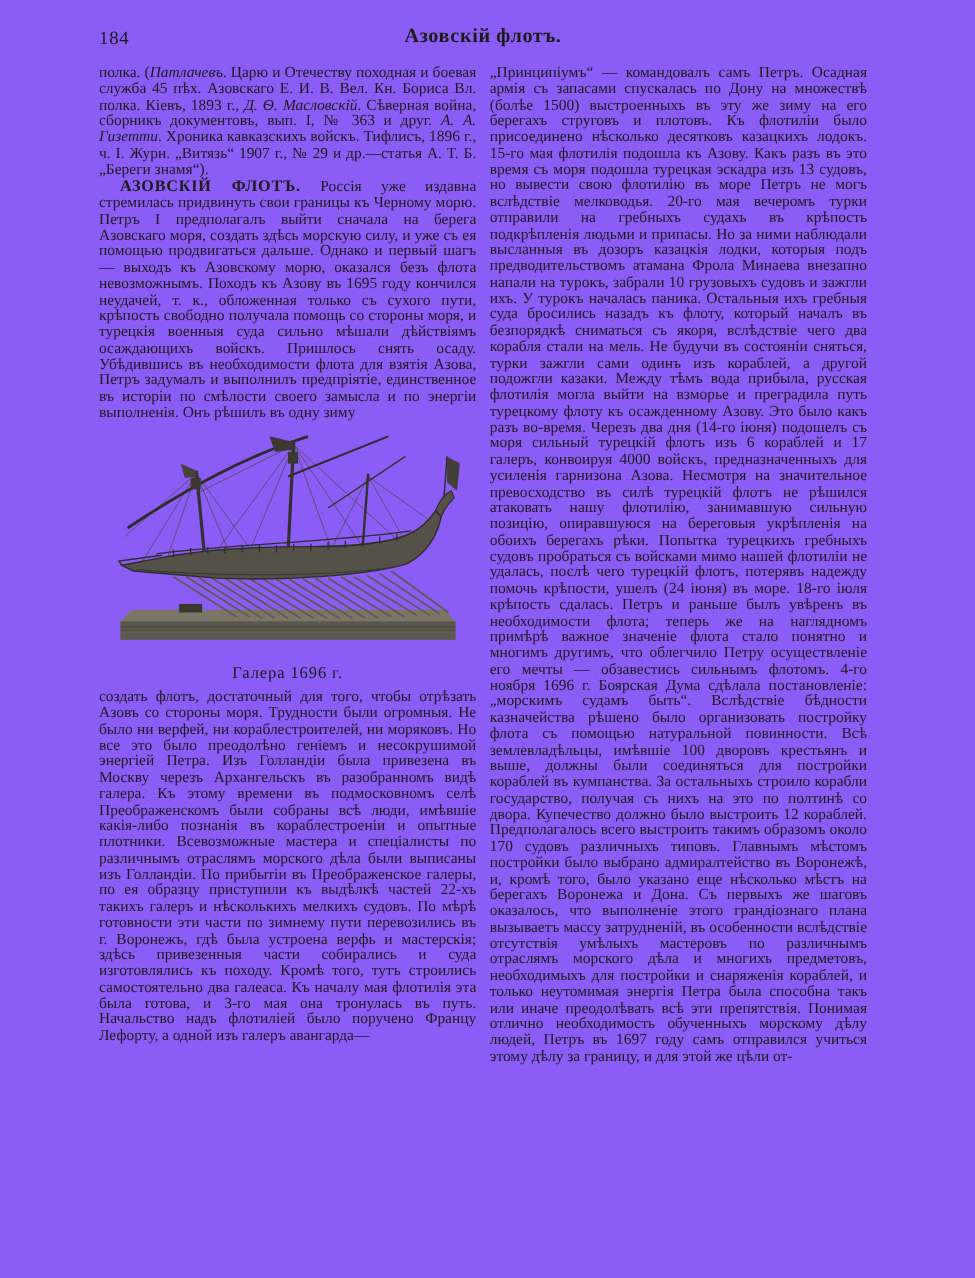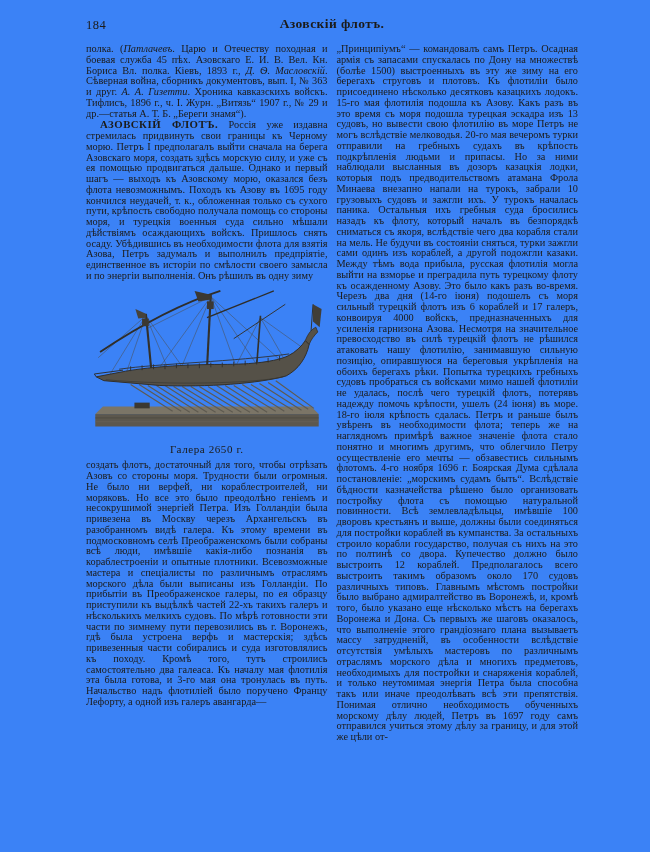--- a/index.html
+++ b/index.html
@@ -1,24 +1,24 @@
 <!DOCTYPE html>
 <html lang="ru"><head>
 <meta charset="utf-8">
 <style>
   html,body { margin:0; padding:0; background:#e8e8e8; }
   .page {
     position:relative;
     width:650px; height:852px;
     margin:0 auto;
-    background:#3b82f6;
+    background:#8b5cf6;
     color:#1c1b18;
     font-family:"Liberation Serif","DejaVu Serif",serif;
     box-sizing:border-box;
-    padding:14px 72px 0 86px;
+    padding:14px 72px 0 66px;
     overflow:hidden;
   }
   .pg-header { position:relative; height:22px; margin-bottom:8px; }
   .page-number {
     position:absolute; left:0; top:4px;
     font-size:12.5px; letter-spacing:.5px;
   }
   .running-title {
     display:block; text-align:center;
     font-weight:bold; font-size:13.5px; letter-spacing:.4px;
@@ -142,21 +142,21 @@
             <line x1="184" y1="72" x2="184" y2="77"></line>
             <line x1="196" y1="70" x2="196" y2="75"></line>
           </g>
 
           <path d="M4,92 L2,89 L32,85" stroke="#2f2d29" stroke-width="1" fill="none"></path>
 
           <path d="M223,54 C226,46 230,42 234,40 L236,45 C232,49 229,53 227,58 Z" fill="#555148" stroke="#2f2d29" stroke-width="0.8"></path>
           <line x1="229" y1="44" x2="231" y2="16" stroke="#2f2d29" stroke-width="1"></line>
           <polygon points="231,16 240,21 238,40 231,34" fill="#413e37"></polygon>
         </svg>
-        <figcaption>Галера 2650 г.</figcaption>
+        <figcaption>Галера 1696 г.</figcaption>
       </figure>
 
       <p>создать флотъ, достаточный для того, чтобы отрѣзать Азовъ со стороны моря. Трудности были огромныя. Не было ни верфей, ни кораблестроителей, ни моряковъ. Но все это было преодолѣно геніемъ и несокрушимой энергіей Петра. Изъ Голландіи была привезена въ Москву черезъ Архангельскъ въ разобранномъ видѣ галера. Къ этому времени въ подмосковномъ селѣ Преображенскомъ были собраны всѣ люди, имѣвшіе какія-либо познанія въ кораблестроеніи и опытные плотники. Всевозможные мастера и спеціалисты по различнымъ отраслямъ морского дѣла были выписаны изъ Голландіи. По прибытіи въ Преображенское галеры, по ея образцу приступили къ выдѣлкѣ частей 22-хъ такихъ галеръ и нѣсколькихъ мелкихъ судовъ. По мѣрѣ готовности эти части по зимнему пути перевозились въ г. Воронежъ, гдѣ была устроена верфь и мастерскія; здѣсь привезенныя части собирались и суда изготовлялись къ походу. Кромѣ того, тутъ строились самостоятельно два галеаса. Къ началу мая флотилія эта была готова, и 3-го мая она тронулась въ путь. Начальство надъ флотиліей было поручено Францу Лефорту, а одной изъ галеръ авангарда—</p>
     </div>
 
     <div class="col">
       <p><span>„Принципіумъ“ — командовалъ самъ Петръ. Осадная армія съ запасами спускалась по Дону на множествѣ (болѣе 1500) выстроенныхъ въ эту же зиму на его берегахъ струговъ и плотовъ. Къ флотиліи было присоединено нѣсколько десятковъ казацкихъ лодокъ. 15-го мая флотилія подошла къ Азову. Какъ разъ въ это время съ моря подошла турецкая эскадра изъ 13 судовъ, но вывести свою флотилію въ море Петръ не могъ вслѣдствіе мелководья. 20-го мая вечеромъ турки отправили на гребныхъ судахъ въ крѣпость подкрѣпленія людьми и припасы. Но за ними наблюдали высланныя въ дозоръ казацкія лодки, которыя подъ предводительствомъ атамана Фрола Минаева внезапно напали на турокъ, забрали 10 грузовыхъ судовъ и зажгли ихъ. У турокъ началась паника. Остальныя ихъ гребныя суда бросились назадъ къ флоту, который началъ въ безпорядкѣ сниматься съ якоря, вслѣдствіе чего два корабля стали на мель. Не будучи въ состояніи сняться, турки зажгли сами одинъ изъ кораблей, а другой подожгли казаки. Между тѣмъ вода прибыла, русская флотилія могла выйти на взморье и преградила путь турецкому флоту къ осажденному Азову. Это было какъ разъ во-время. Черезъ два дня (14-го іюня) подошелъ съ моря сильный турецкій флотъ изъ 6 кораблей и 17 галеръ, конвоируя 4000 войскъ, предназначенныхъ для усиленія гарнизона Азова. Несмотря на значительное превосходство въ силѣ турецкій флотъ не рѣшился атаковать нашу флотилію, занимавшую сильную позицію, опиравшуюся на береговыя укрѣпленія на обоихъ берегахъ рѣки. Попытка турецкихъ гребныхъ судовъ пробраться съ войсками мимо нашей флотиліи не удалась, послѣ чего турецкій флотъ, потерявъ надежду помочь крѣпости, ушелъ (24 іюня) въ море. 18-го іюля крѣпость сдалась. Петръ и раньше былъ увѣренъ въ необходимости флота; теперь же на наглядномъ примѣрѣ важное значеніе флота стало понятно и многимъ другимъ, что облегчило Петру осуществленіе его мечты — обзавестись сильнымъ флотомъ. 4-го ноября 1696 г. Боярская Дума сдѣлала постановленіе: „морскимъ судамъ быть“. Вслѣдствіе бѣдности казначейства рѣшено было организовать постройку флота съ помощью натуральной повинности. Всѣ землевладѣльцы, имѣвшіе 100 дворовъ крестьянъ и выше, должны были соединяться для постройки кораблей въ </span><span class="ital">кумпанства</span><span>. За остальныхъ строило корабли государство, получая съ нихъ на это по полтинѣ со двора. Купечество должно было выстроить 12 кораблей. Предполагалось всего выстроить такимъ образомъ около 170 судовъ различныхъ типовъ. Главнымъ мѣстомъ постройки было выбрано адмиралтейство въ Воронежѣ, и, кромѣ того, было указано еще нѣсколько мѣстъ на берегахъ Воронежа и Дона. Съ первыхъ же шаговъ оказалось, что выполненіе этого грандіознаго плана вызываетъ массу затрудненій, въ особенности вслѣдствіе отсутствія умѣлыхъ мастеровъ по различнымъ отраслямъ морского дѣла и многихъ предметовъ, необходимыхъ для постройки и снаряженія кораблей, и только неутомимая энергія Петра была способна такъ или иначе преодолѣвать всѣ эти препятствія. Понимая отлично необходимость обученныхъ морскому дѣлу людей, Петръ въ 1697 году самъ отправился учиться этому дѣлу за границу, и для этой же цѣли от-</span></p>
     </div>
 
   </div>

